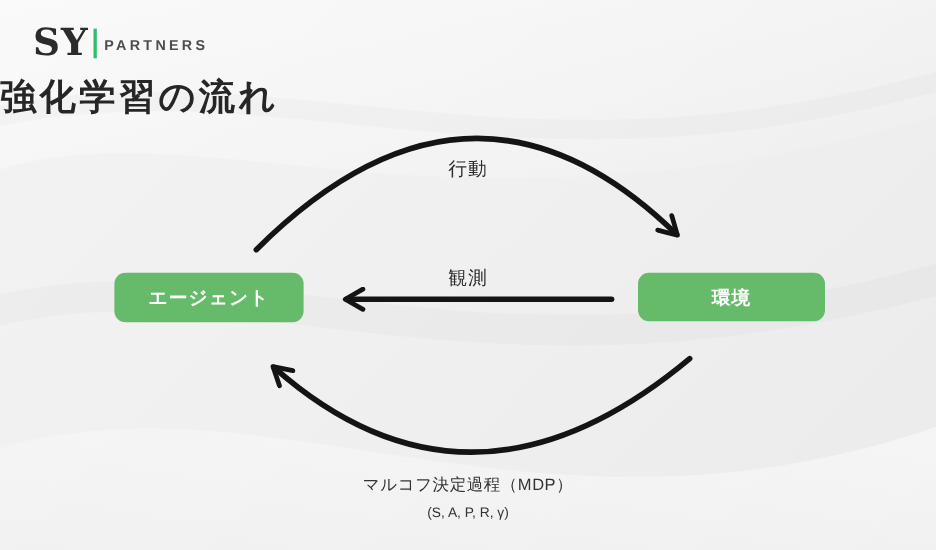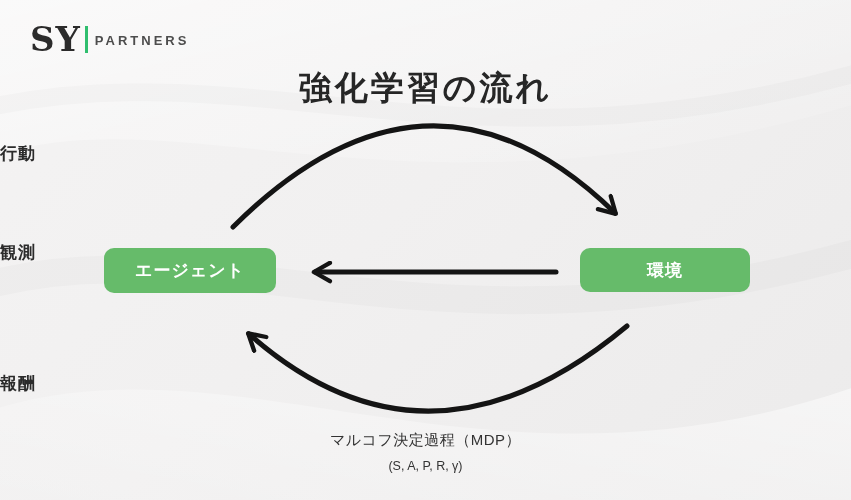--- a/index.html
+++ b/index.html
@@ -51,41 +51,41 @@
     color: #4d4d4d;
     font-weight: 700;
     padding-top: 2px;
   }
   
   .title {
     position: absolute;
     top: 66px;
     left: 0;
     right: 0;
-    text-align: center;
     font-size: 33px;
     font-weight: 800;
     letter-spacing: 3px;
     color: #262626;
   }
   
   .arrows {
     position: absolute;
     inset: 0;
     width: 851px;
     height: 500px;
     pointer-events: none;
   }
   
   .flow-label {
     position: absolute;
     left: 0;
     right: 0;
+    text-align: center;
     font-size: 17px;
-    font-weight: 700;
+    font-weight: 400;
     color: #2b2b2b;
     letter-spacing: 1px;
   }
   .label-action { top: 142px; }
   .label-observation { top: 241px; }
   .label-reward { top: 372px; }
   
   .node {
     position: absolute;
     display: flex;
@@ -150,21 +150,20 @@
 
     <path d="M 233 227 Q 429 32 615 213" fill="none" stroke="#141414" stroke-width="5" stroke-linecap="round" marker-end="url(#chevron)"></path>
 
     <path d="M 556 272 L 315 272" fill="none" stroke="#141414" stroke-width="5" stroke-linecap="round" marker-end="url(#chevron)"></path>
 
     <path d="M 627 326 Q 428 492 249 334" fill="none" stroke="#141414" stroke-width="5" stroke-linecap="round" marker-end="url(#chevron)"></path>
   </svg>
 
   <div class="flow-label label-action">行動</div>
   <div class="flow-label label-observation">観測</div>
-  <div class="flow-label label-reward">報酬</div>
 
   <div class="node node-environment">
     <span>環境</span>
   </div>
   <div class="node node-agent">
     <span>エージェント</span>
   </div>
 
   <div class="mdp-line mdp-title">マルコフ決定過程（MDP）</div>
   <div class="mdp-line mdp-tuple">(S, A, P, R, γ)</div>

